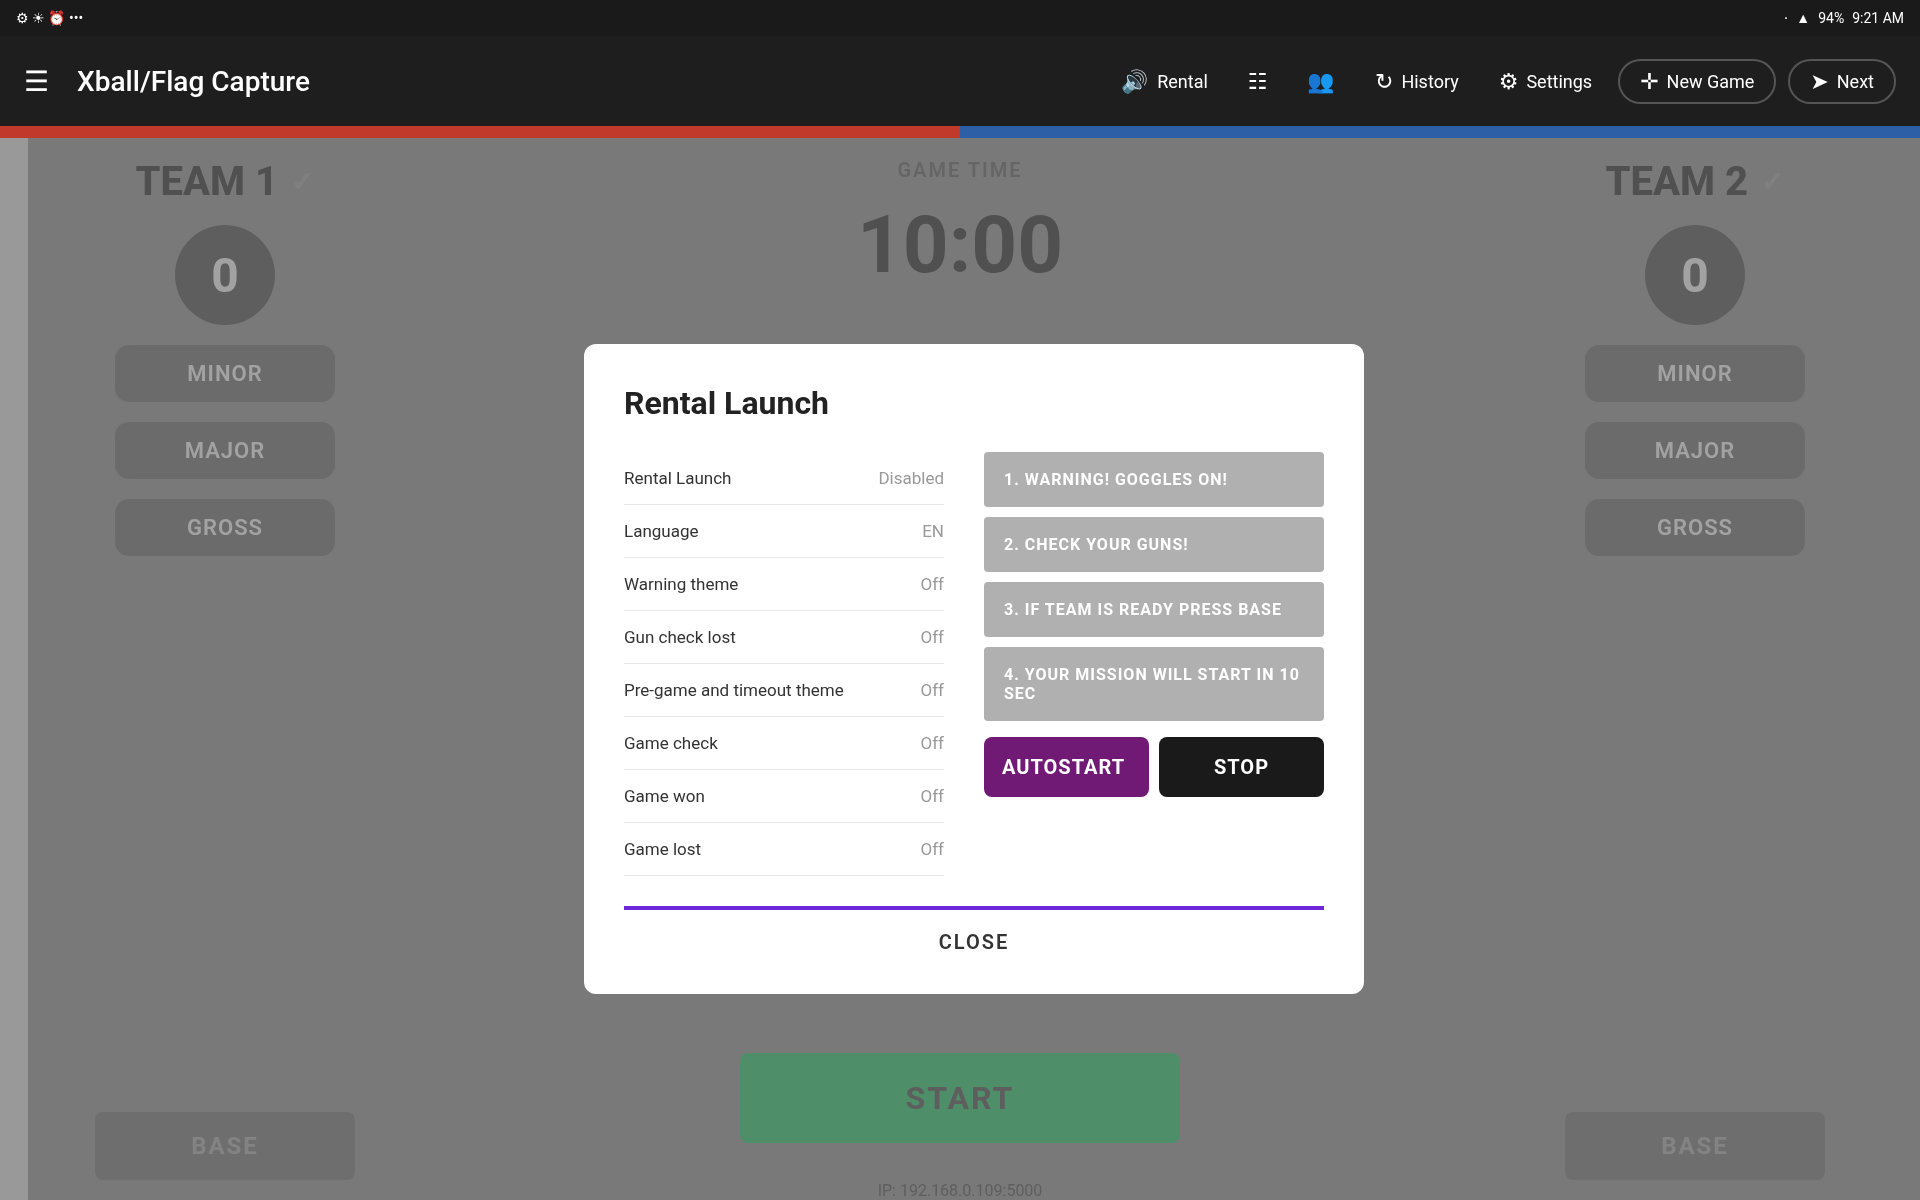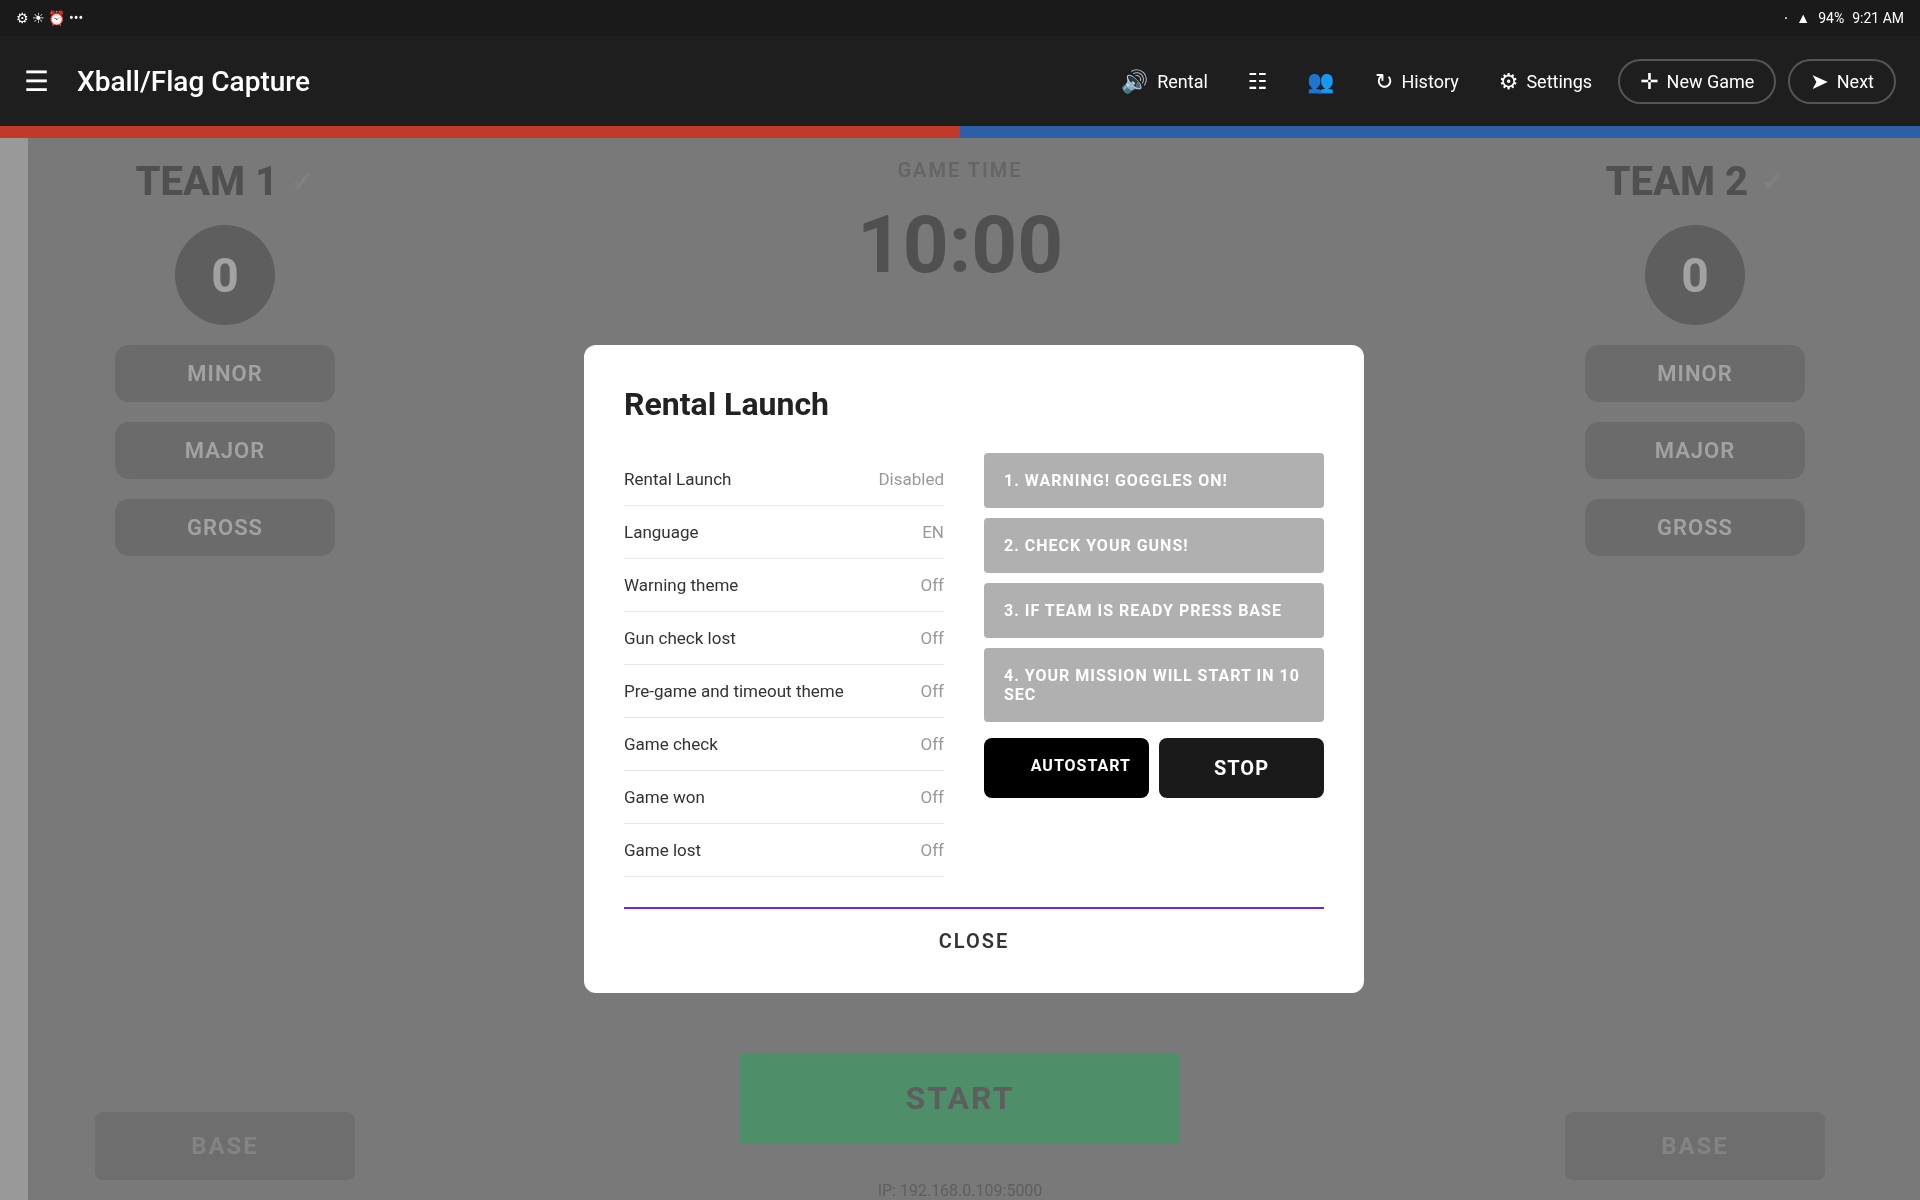--- a/index.html
+++ b/index.html
@@ -173,21 +173,21 @@
       font-weight: 700;
     }
     .start-btn {
       width: 440px;
       padding: 26px;
       background: #2ecc71;
       color: #555;
       font-size: 32px;
       font-weight: 700;
       text-align: center;
-      border-radius: 0;
+      border-radius: 8px;
       cursor: pointer;
       letter-spacing: 2px;
       margin-top: auto;
       margin-bottom: 10px;
     }
     .ip-text {
       color: #555;
       font-size: 16px;
       margin-top: 12px;
     }
@@ -259,46 +259,46 @@
       letter-spacing: 1px;
       cursor: pointer;
     }
     .action-btns {
       display: flex;
       gap: 10px;
       margin-top: 6px;
     }
     .autostart-btn {
       flex: 1;
-      background: #000000;
-      color: white;
-      font-size: 16px;
+      background: #701a75;
+      color: white;
+      font-size: 20px;
       font-weight: 700;
       padding: 18px;
       border-radius: 8px;
-      text-align: right;
+      text-align: left;
       cursor: pointer;
       letter-spacing: 1px;
     }
     .stop-btn {
       flex: 1;
       background: #1a1a1a;
       color: white;
       font-size: 20px;
       font-weight: 700;
       padding: 18px;
       border-radius: 8px;
       text-align: center;
       cursor: pointer;
       letter-spacing: 1px;
     }
     .modal-footer {
       margin-top: 30px;
       padding-top: 20px;
-      border-top: 2px solid #6d28d9;
+      border-top: 4px solid #6d28d9;
       text-align: center;
     }
     .close-btn {
       font-size: 20px;
       font-weight: 600;
       color: #333;
       letter-spacing: 2px;
       cursor: pointer;
     }
 

